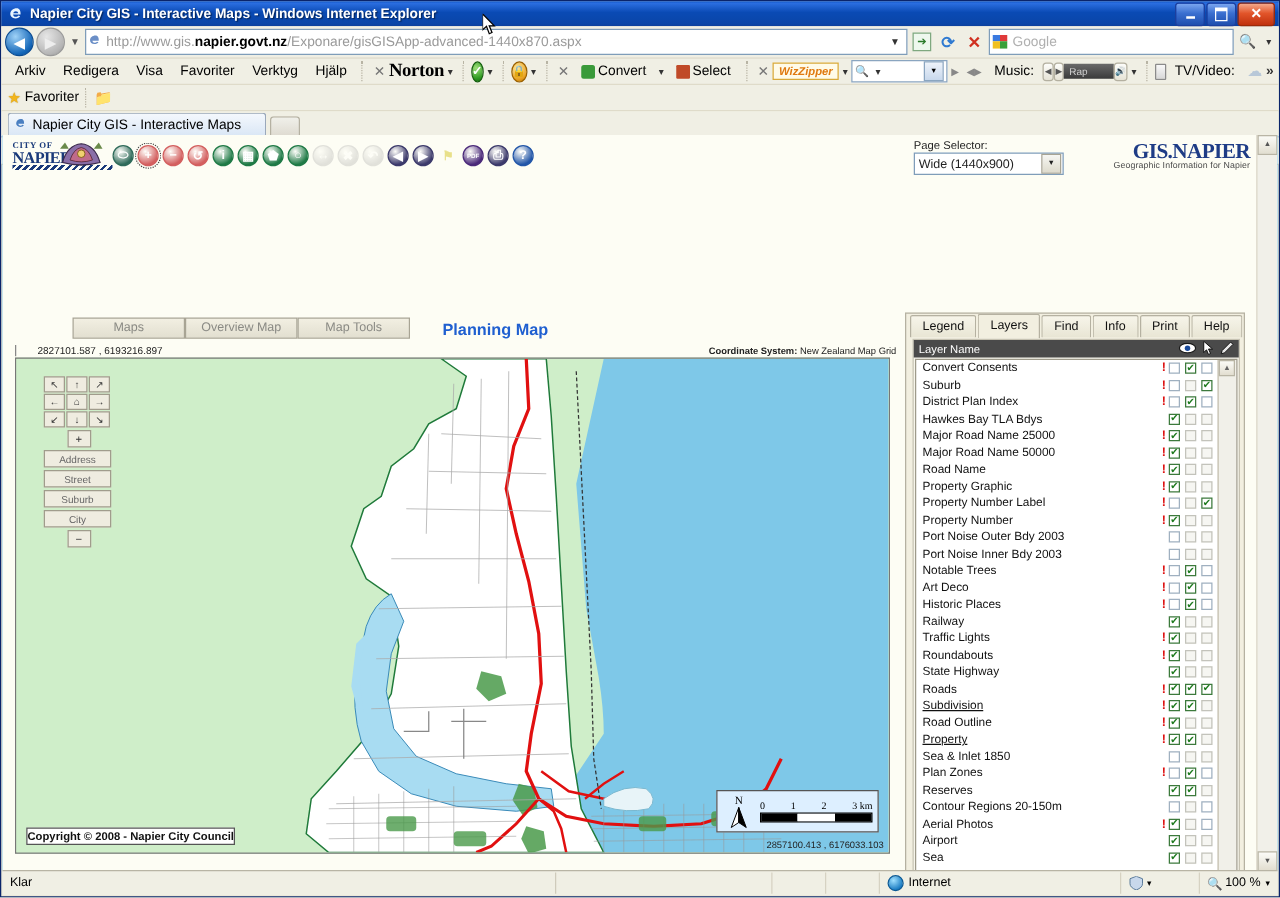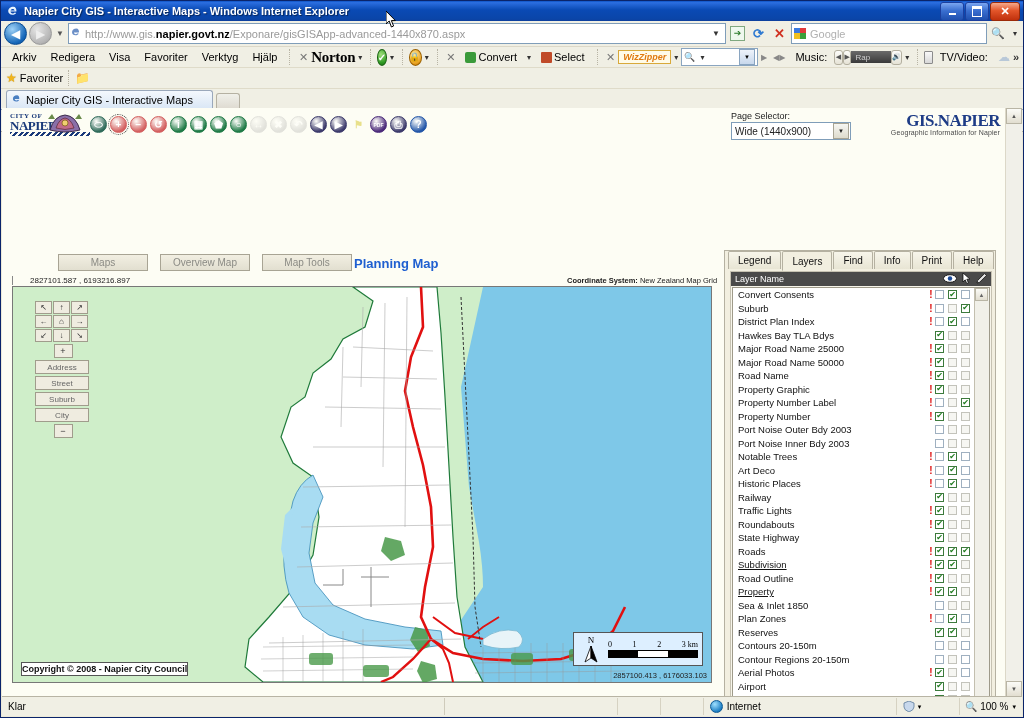--- a/index.html
+++ b/index.html
@@ -122,21 +122,21 @@
   .pagesel .lbl{font-size:9px;}
   .pgselbox{height:16px;background:#fff;border:1px solid #7f9db9;display:flex;align-items:center;
             justify-content:space-between;padding:0 1px 0 3px;font-size:10px;margin-top:1px;}
   .pgselarrow{width:14px;height:14px;background:linear-gradient(#f6f6f2,#dedbcd);border:1px solid #a8a494;
               display:flex;align-items:center;justify-content:center;font-size:6px;}
   .gisbrand{position:absolute;right:6px;top:4px;text-align:right;}
   .gisbrand .b1{font-family:"Liberation Serif",serif;font-size:17px;font-weight:bold;color:#1e3c86;letter-spacing:-.5px;line-height:17px;}
   .gisbrand .b2{font-size:7px;color:#4a4a4a;letter-spacing:.1px;}
 
   
-  .mbtnrow{position:absolute;left:8px;top:146px;display:flex;gap:12px;padding-left:48px;}
+  .mbtnrow{position:absolute;left:8px;top:146px;display:flex;gap:0;padding-left:48px;}
   .mbtn{width:88px;height:15px;background:linear-gradient(to bottom,#f2efe2,#e2dfd0);border:1px solid #a8a494;
         font-size:10px;color:#8a8a84;display:flex;align-items:center;justify-content:center;}
   .planning{position:absolute;left:352px;top:148px;font-size:13px;font-weight:bold;color:#1f5fd0;}
 
   .coordline{position:absolute;left:10px;top:168px;font-size:8px;color:#222;border-left:1px solid #888;padding-left:17px;}
   .coordsys{position:absolute;left:565px;top:168px;font-size:7.5px;color:#222;font-weight:bold;}
   .coordsys span{font-weight:normal;}
 
   
   .mapwrap{position:absolute;left:10px;top:178px;width:700px;height:397px;border:1px solid #777;
@@ -165,21 +165,21 @@
   
   .statwrap{position:absolute;left:10px;top:588px;width:700px;height:48px;display:flex;}
   .statlabel{width:13px;background:linear-gradient(to right,#8f8d80,#6f6d60);color:#fff;font-size:7px;
              writing-mode:vertical-rl;text-orientation:mixed;display:flex;align-items:center;justify-content:center;
              border:1px solid #5a5850;box-sizing:border-box;}
   .statbox{flex:1;background:#f5f3e6;border:1px solid #b8b4a4;border-left:none;box-sizing:border-box;}
 
   
   .rpanel{position:absolute;left:722px;top:142px;width:272px;height:548px;background:#f2efe0;
           border:1px solid #b5b1a1;box-sizing:border-box;}
-  .rtabs{display:flex;height:19px;padding-left:3px;align-items:flex-start;gap:1px;}
+  .rtabs{display:flex;height:19px;padding-left:3px;align-items:center;gap:1px;}
   .rtab{height:17px;padding:0 9px;background:linear-gradient(to bottom,#f7f5ea,#e8e5d4);border:1px solid #b5b1a1;
         border-bottom:none;border-radius:2px 2px 0 0;font-size:10px;display:flex;align-items:center;color:#111;}
   .rtab.active{background:#f2efe0;height:18px;border-bottom:1px solid #f2efe0;}
   .rbody{position:absolute;left:5px;top:20px;width:262px;height:499px;background:#f7f5ea;border:1px solid #c6c2b2;
          box-sizing:border-box;}
   .lhdr{height:14px;background:#4a4a4a;color:#fff;font-size:9px;display:flex;align-items:center;
         justify-content:space-between;padding:0 4px;}
   .lhdr .icons{display:flex;gap:5px;align-items:center;}
   .ltable{position:absolute;left:1px;top:15px;width:258px;height:453px;background:#fff;overflow:hidden;
           border:1px solid #9e9a8a;box-sizing:border-box;}
@@ -779,27 +779,20 @@
                   <span class="cbx"></span>
                 </div>
                 <div class="lrow">
                   <span class="lname">Reserves</span>
                   <span class="bang"></span>
                   <span class="cbx on"></span>
                   <span class="cbx on"></span>
                   <span class="cbx dis"></span>
                 </div>
                 <div class="lrow">
-                  <span class="lname">Contours 20-150m</span>
-                  <span class="bang"></span>
-                  <span class="cbx"></span>
-                  <span class="cbx dis"></span>
-                  <span class="cbx"></span>
-                </div>
-                <div class="lrow">
                   <span class="lname">Contour Regions 20-150m</span>
                   <span class="bang"></span>
                   <span class="cbx"></span>
                   <span class="cbx dis"></span>
                   <span class="cbx"></span>
                 </div>
                 <div class="lrow">
                   <span class="lname">Aerial Photos</span>
                   <span class="bang">!</span>
                   <span class="cbx on"></span>

